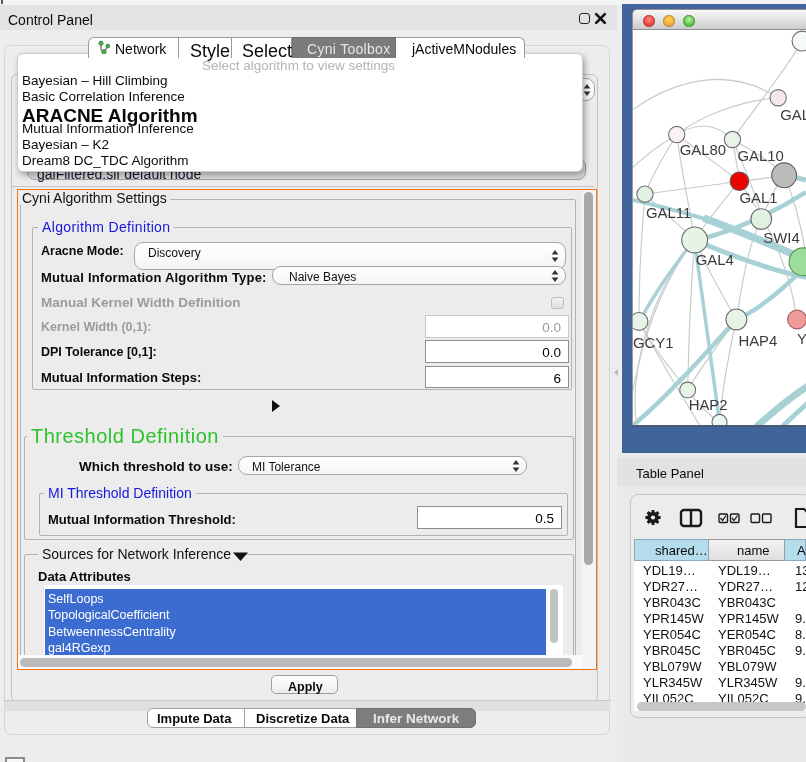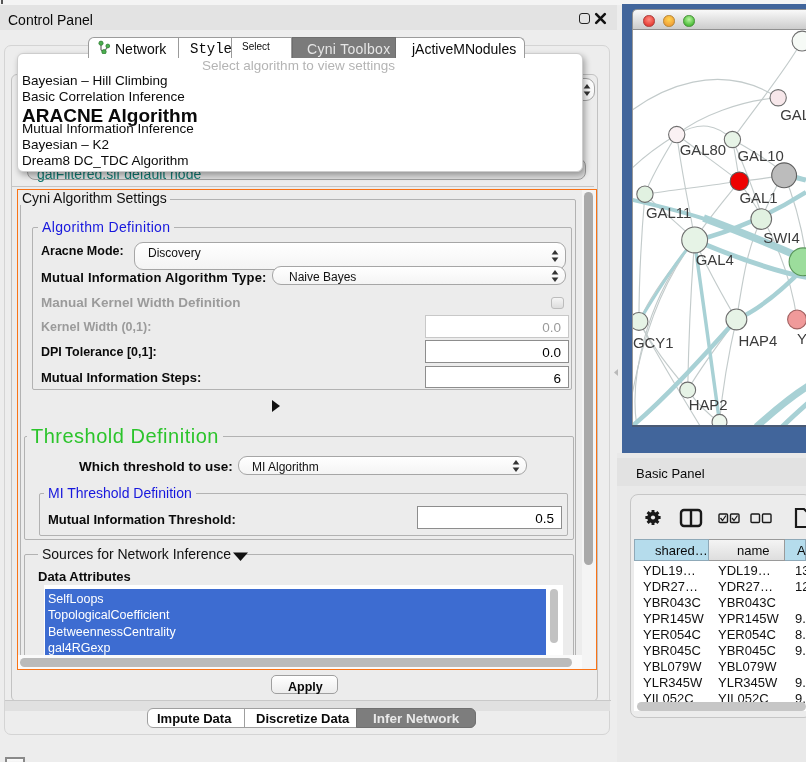--- a/index.html
+++ b/index.html
@@ -43,28 +43,28 @@
   <div class="abs" style="left:144px;top:0;width:60px;height:21px;background:#fff;border:1px solid #9b9b9b;border-bottom:none;border-left:none;"></div>
   <div class="abs" style="left:204px;top:0;width:104px;height:21px;background:#7b7b7b;border:1px solid #6e6e6e;border-bottom:none;"></div>
   <div class="abs" style="left:308px;top:0;width:129px;height:21px;background:#fff;border:1px solid #9b9b9b;border-bottom:none;border-left:none;border-radius:0 6px 0 0;"></div>
   <svg class="abs" style="left:10px;top:3px;" width="13" height="14" viewBox="0 0 13 14">
       <path d="M3 4 L3 10 M3 10 L6 12 M9.5 7 L6 12" stroke="#666" stroke-width="1.2" fill="none"></path>
       <circle cx="3" cy="3.2" r="2.1" fill="#4caf50" stroke="#2e7d32" stroke-width="0.8"></circle>
       <circle cx="9.8" cy="6" r="1.9" fill="#4caf50" stroke="#2e7d32" stroke-width="0.8"></circle>
       <circle cx="6" cy="11.8" r="2.2" fill="#4caf50" stroke="#2e7d32" stroke-width="0.8"></circle>
     </svg>
   <div class="lbl" style="left:27px;top:4px;font-size:14px;">Network</div>
-  <div class="lbl" style="left:102px;top:4px;font-size:14px;font-family:Liberation Mono, monospace;">Style</div>
-  <div class="lbl" style="left:154px;top:4px;font-size:10px;text-align:center;">Select</div>
+  <div class="lbl" style="left:102px;top:4px;font-size:18px;">Style</div>
+  <div class="lbl" style="left:154px;top:4px;font-size:18px;text-align:center;">Select</div>
   <div class="lbl" style="left:219px;top:4px;font-size:14px;letter-spacing:0.3px;color:#e6e6e6;">Cyni Toolbox</div>
   <div class="lbl" style="left:324px;top:4px;font-size:14px;">jActiveMNodules</div>
 </div>
 
 <div class="abs" style="left:27px;top:158px;width:559px;height:22px;background:#dcdcdc;border:1px solid #9e9e9e;border-radius:8px;"></div>
-<div class="lbl" style="left:37px;top:166px;font-size:14px;color:#0f766e;">galFiltered.sif default node</div>
+<div class="lbl" style="left:37px;top:166px;font-size:14px;color:#0f172a;">galFiltered.sif default node</div>
 
 <div class="abs" style="left:17px;top:189px;width:580px;height:481px;background:#ececec;border:1px solid #f97316;overflow:hidden;">
 
   <div class="grp" style="left:2px;top:9px;width:556px;height:478px;"></div>
   <div class="grplbl" style="left:1px;top:1px;color:#111;font-size:14px;padding:0 3px;">Cyni Algorithm Settings</div>
 
   <div class="grp" style="left:14px;top:37px;width:540px;height:163px;"></div>
   <div class="grplbl" style="left:20px;top:30px;color:#1717dd;font-size:14px;letter-spacing:0.35px;">Algorithm Definition</div>
 
   <div class="lbl b" style="left:23px;top:54px;font-size:12.5px;">Aracne Mode:</div>
@@ -99,21 +99,21 @@
 
   <svg class="abs" style="left:253px;top:210px;" width="10" height="12" viewBox="0 0 10 12">
       <path d="M1 0 L9 6 L1 12 Z" fill="#111"></path>
     </svg>
 
   <div class="grp" style="left:6px;top:246px;width:550px;height:104px;"></div>
   <div class="grplbl" style="left:9px;top:239px;color:#2bc42b;font-size:20px;letter-spacing:0.5px;">Threshold Definition</div>
 
   <div class="lbl b" style="left:61px;top:269px;font-size:13.5px;">Which threshold to use:</div>
   <div class="combo" style="left:220px;top:266px;width:289px;height:19px;">
-      <span style="position:absolute;left:13px;top:3px;font-size:12px;">MI Algorithm</span>
+      <span style="position:absolute;left:13px;top:3px;font-size:12px;">MI Tolerance</span>
       <svg class="ar" viewBox="0 0 8 12">
         <path d="M4 0 L7.4 4.4 H0.6 Z" fill="#333"></path>
         <path d="M4 12 L7.4 7.6 H0.6 Z" fill="#333"></path>
       </svg>
     </div>
 
   <div class="grp" style="left:21px;top:303px;width:529px;height:43px;"></div>
   <div class="grplbl" style="left:26px;top:296px;color:#1717dd;font-size:14px;">MI Threshold Definition</div>
   <div class="lbl b" style="left:30px;top:322px;font-size:13px;">Mutual Information Threshold:</div>
   <div class="fld" style="left:399px;top:316px;width:145px;height:23px;">0.5</div>
@@ -233,21 +233,21 @@
 <text x="695" y="265">GAL4</text>
 <text x="632" y="349">GCY1</text>
 <text x="738" y="347">HAP4</text>
 <text x="797" y="345">YER</text>
 <text x="688" y="411">HAP2</text>
 </g>
 </svg>
 
 <div class="abs" style="left:617px;top:453px;width:189px;height:309px;background:#e9e9e9;"></div>
 <div class="abs" style="left:617px;top:458px;width:189px;height:28px;background:#e2e2e2;"></div>
-<div class="lbl" style="left:636px;top:466px;">Basic Panel</div>
+<div class="lbl" style="left:636px;top:466px;">Table Panel</div>
 
 <div class="abs" style="left:630px;top:494px;width:182px;height:224px;background:#ececec;border:1px solid #c6c6c6;border-radius:8px;"></div>
 
 <svg class="abs" style="left:630px;top:501px;" width="176" height="38" viewBox="0 0 176 38">
 <g transform="translate(23,16.5)">
       <g fill="#1a1a1a">
         <circle r="5.8"></circle>
         <g stroke="#1a1a1a" stroke-width="2.9">
           <path d="M0,-7.6 L0,7.6 M-7.6,0 L7.6,0"></path>
           <path d="M-5.4,-5.4 L5.4,5.4 M-5.4,5.4 L5.4,-5.4"></path>

